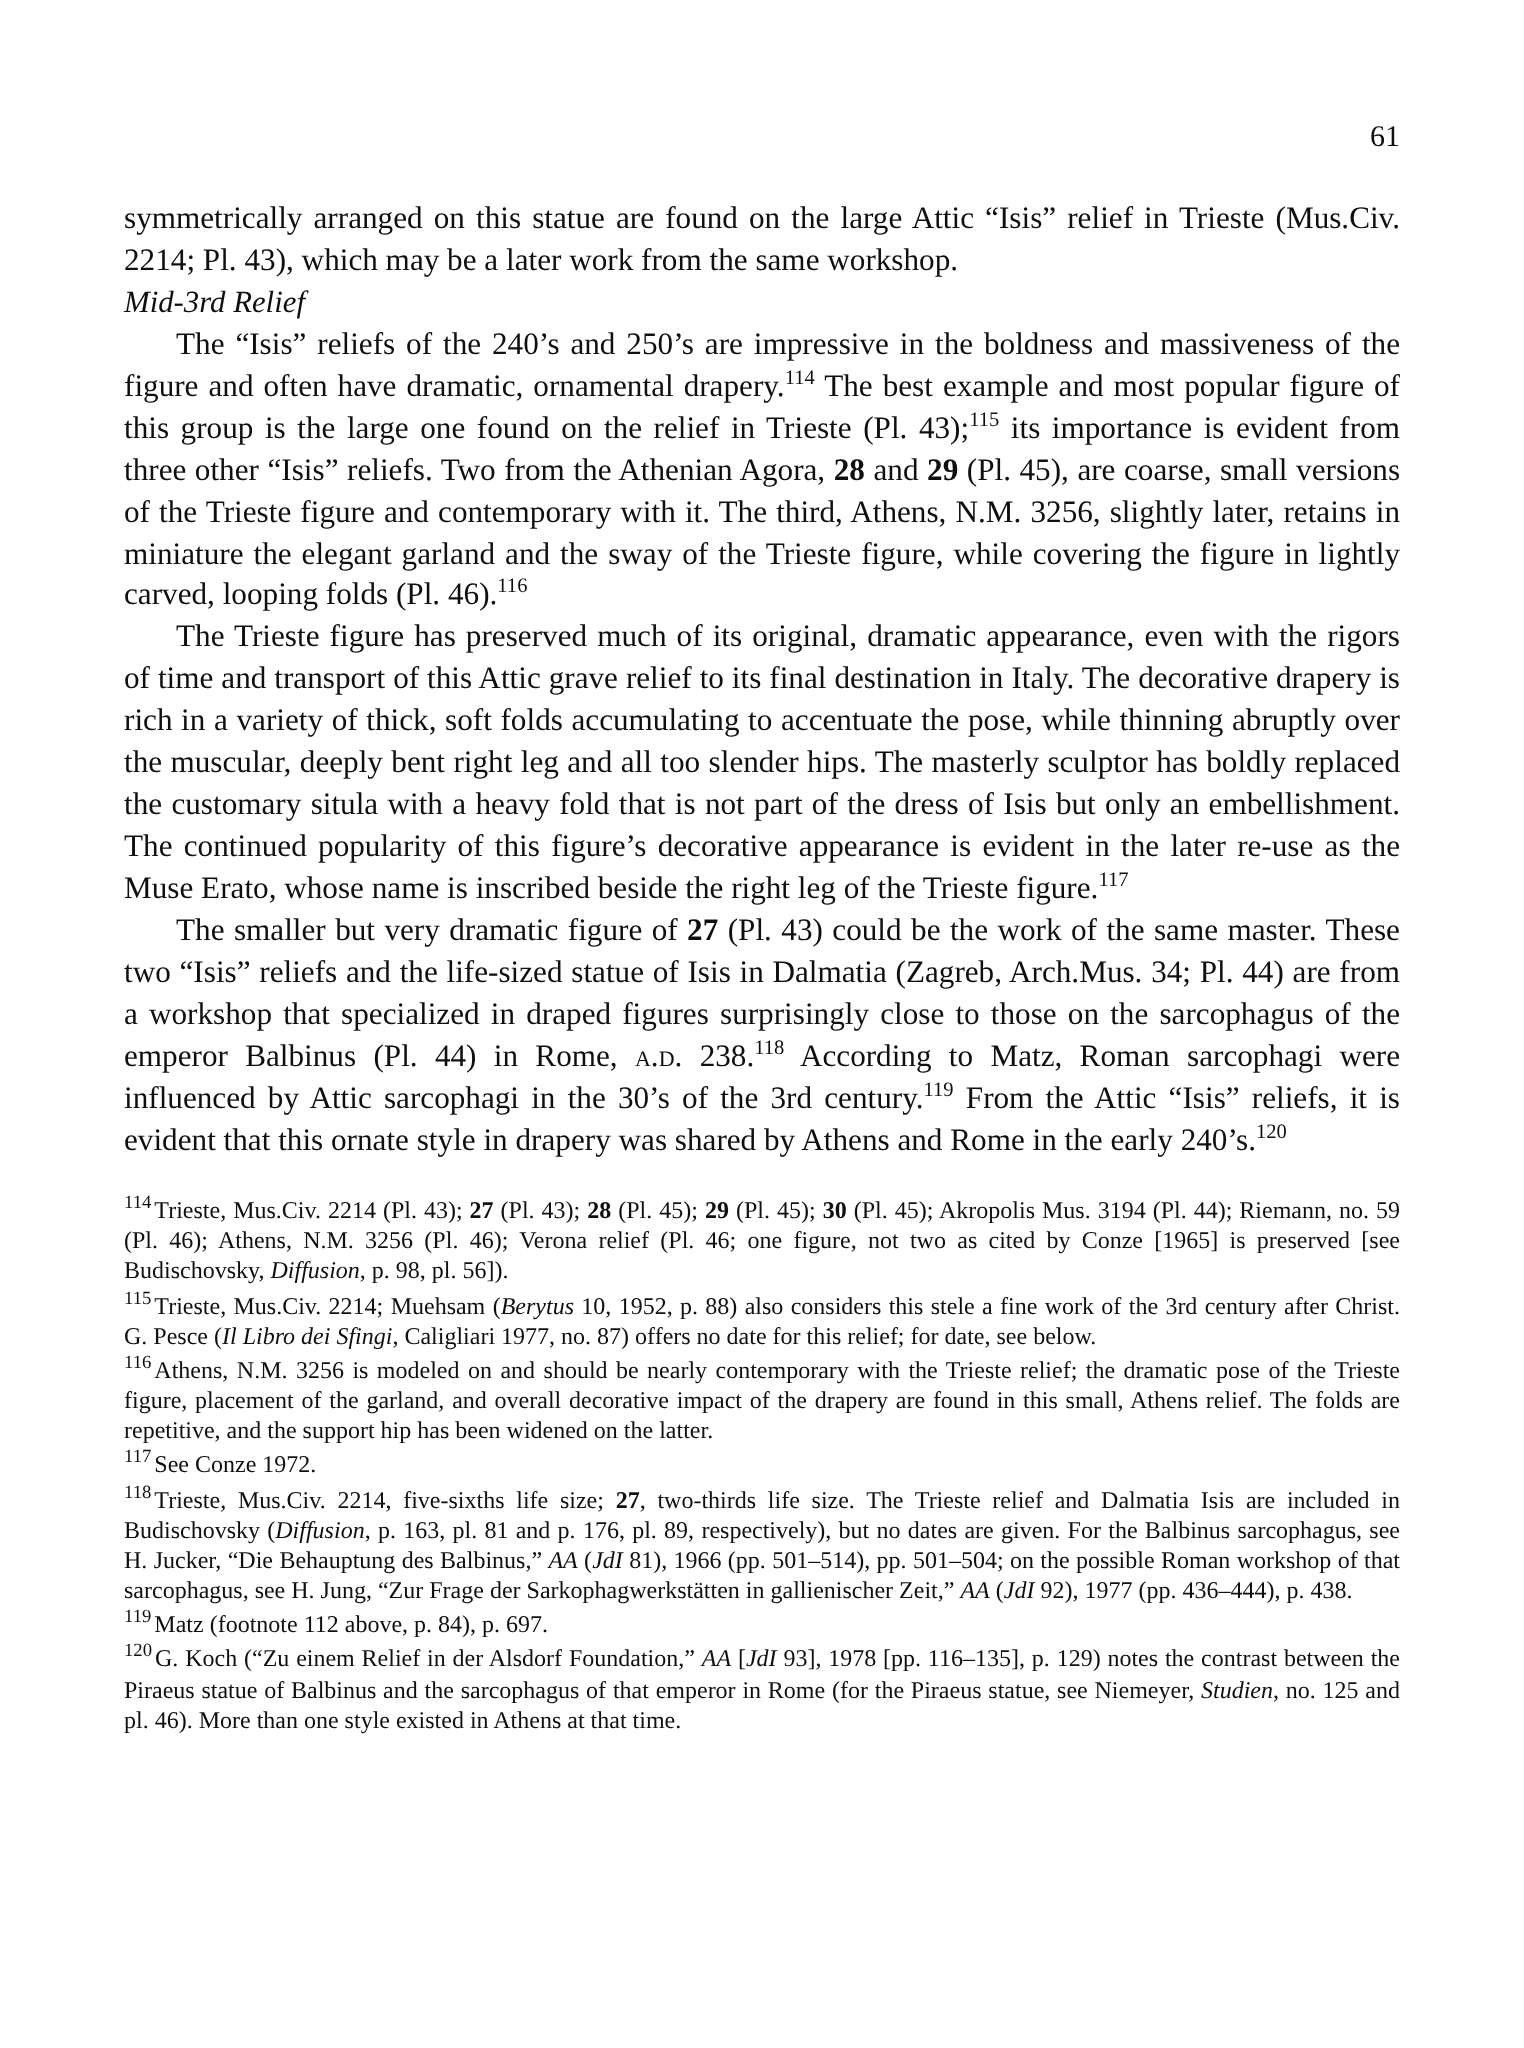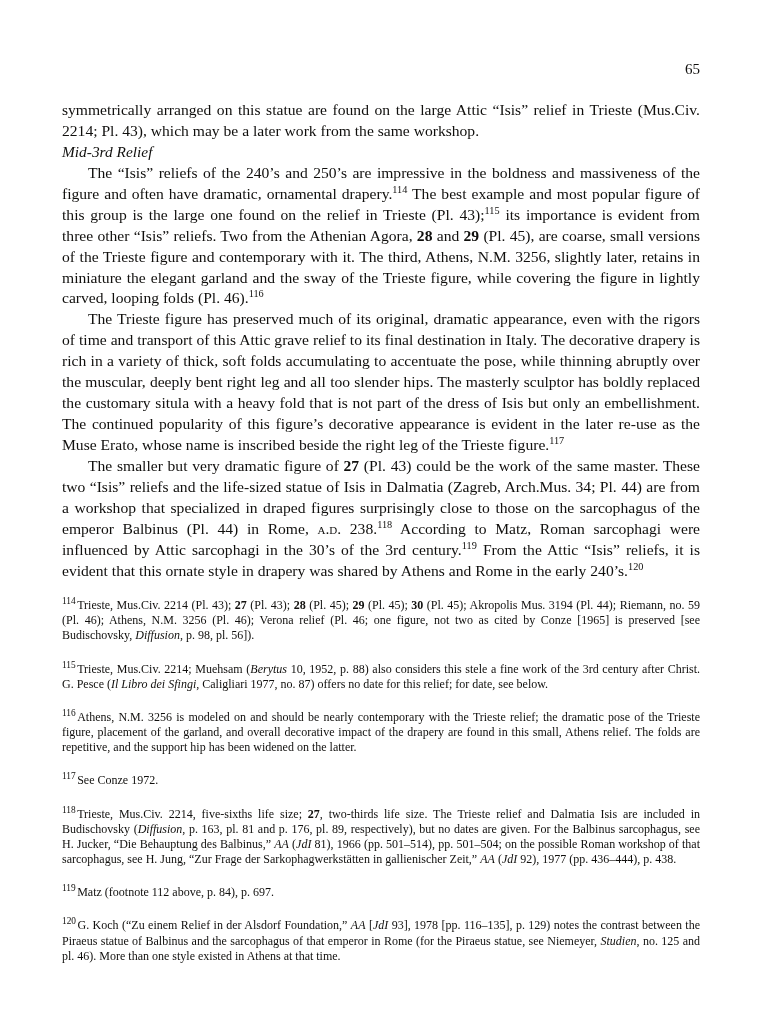--- a/index.html
+++ b/index.html
@@ -75,36 +75,36 @@
     margin-top: 16px;
     font-size: 12px;
     line-height: 1.265;
     text-align: justify;
   }
   .notes .note {
     margin: 0;
     text-indent: 0;
   }
   .notes .note + .note {
-    margin-top: 18px;
+    margin-top: 2px;
   }
   .notes .note .num {
     font-size: 0.78em;
     vertical-align: super;
     line-height: 0;
     margin-right: 1.5px;
   }
 </style>
 </head>
 <body>
 
 <div class="page">
 
   <div class="runhead">
-    <span class="folio">65</span>
+    <span class="folio">61</span>
   </div>
 
   <div class="body">
 
     <p><span>symmetrically arranged on this statue are found on the large Attic “Isis” relief in Trieste (Mus.Civ. 2214; Pl. 43), which may be a later work from the same workshop.</span></p>
 
     <p class="subhead">Mid-3rd Relief</p>
 
     <p class="indent"><span>The “Isis” reliefs of the 240’s and 250’s are impressive in the boldness and massiveness of the figure and often have dramatic, ornamental drapery.</span><sup>114</sup><span> The best example and most popular figure of this group is the large one found on the relief in Trieste (Pl. 43);</span><sup>115</sup><span> its importance is evident from three other “Isis” reliefs. Two from the Athenian Agora, </span><span class="bold">28</span><span> and </span><span class="bold">29</span><span> (Pl. 45), are coarse, small versions of the Trieste figure and contemporary with it. The third, Athens, N.M. 3256, slightly later, retains in miniature the elegant garland and the sway of the Trieste figure, while covering the figure in lightly carved, looping folds (Pl. 46).</span><sup>116</sup></p>
 

